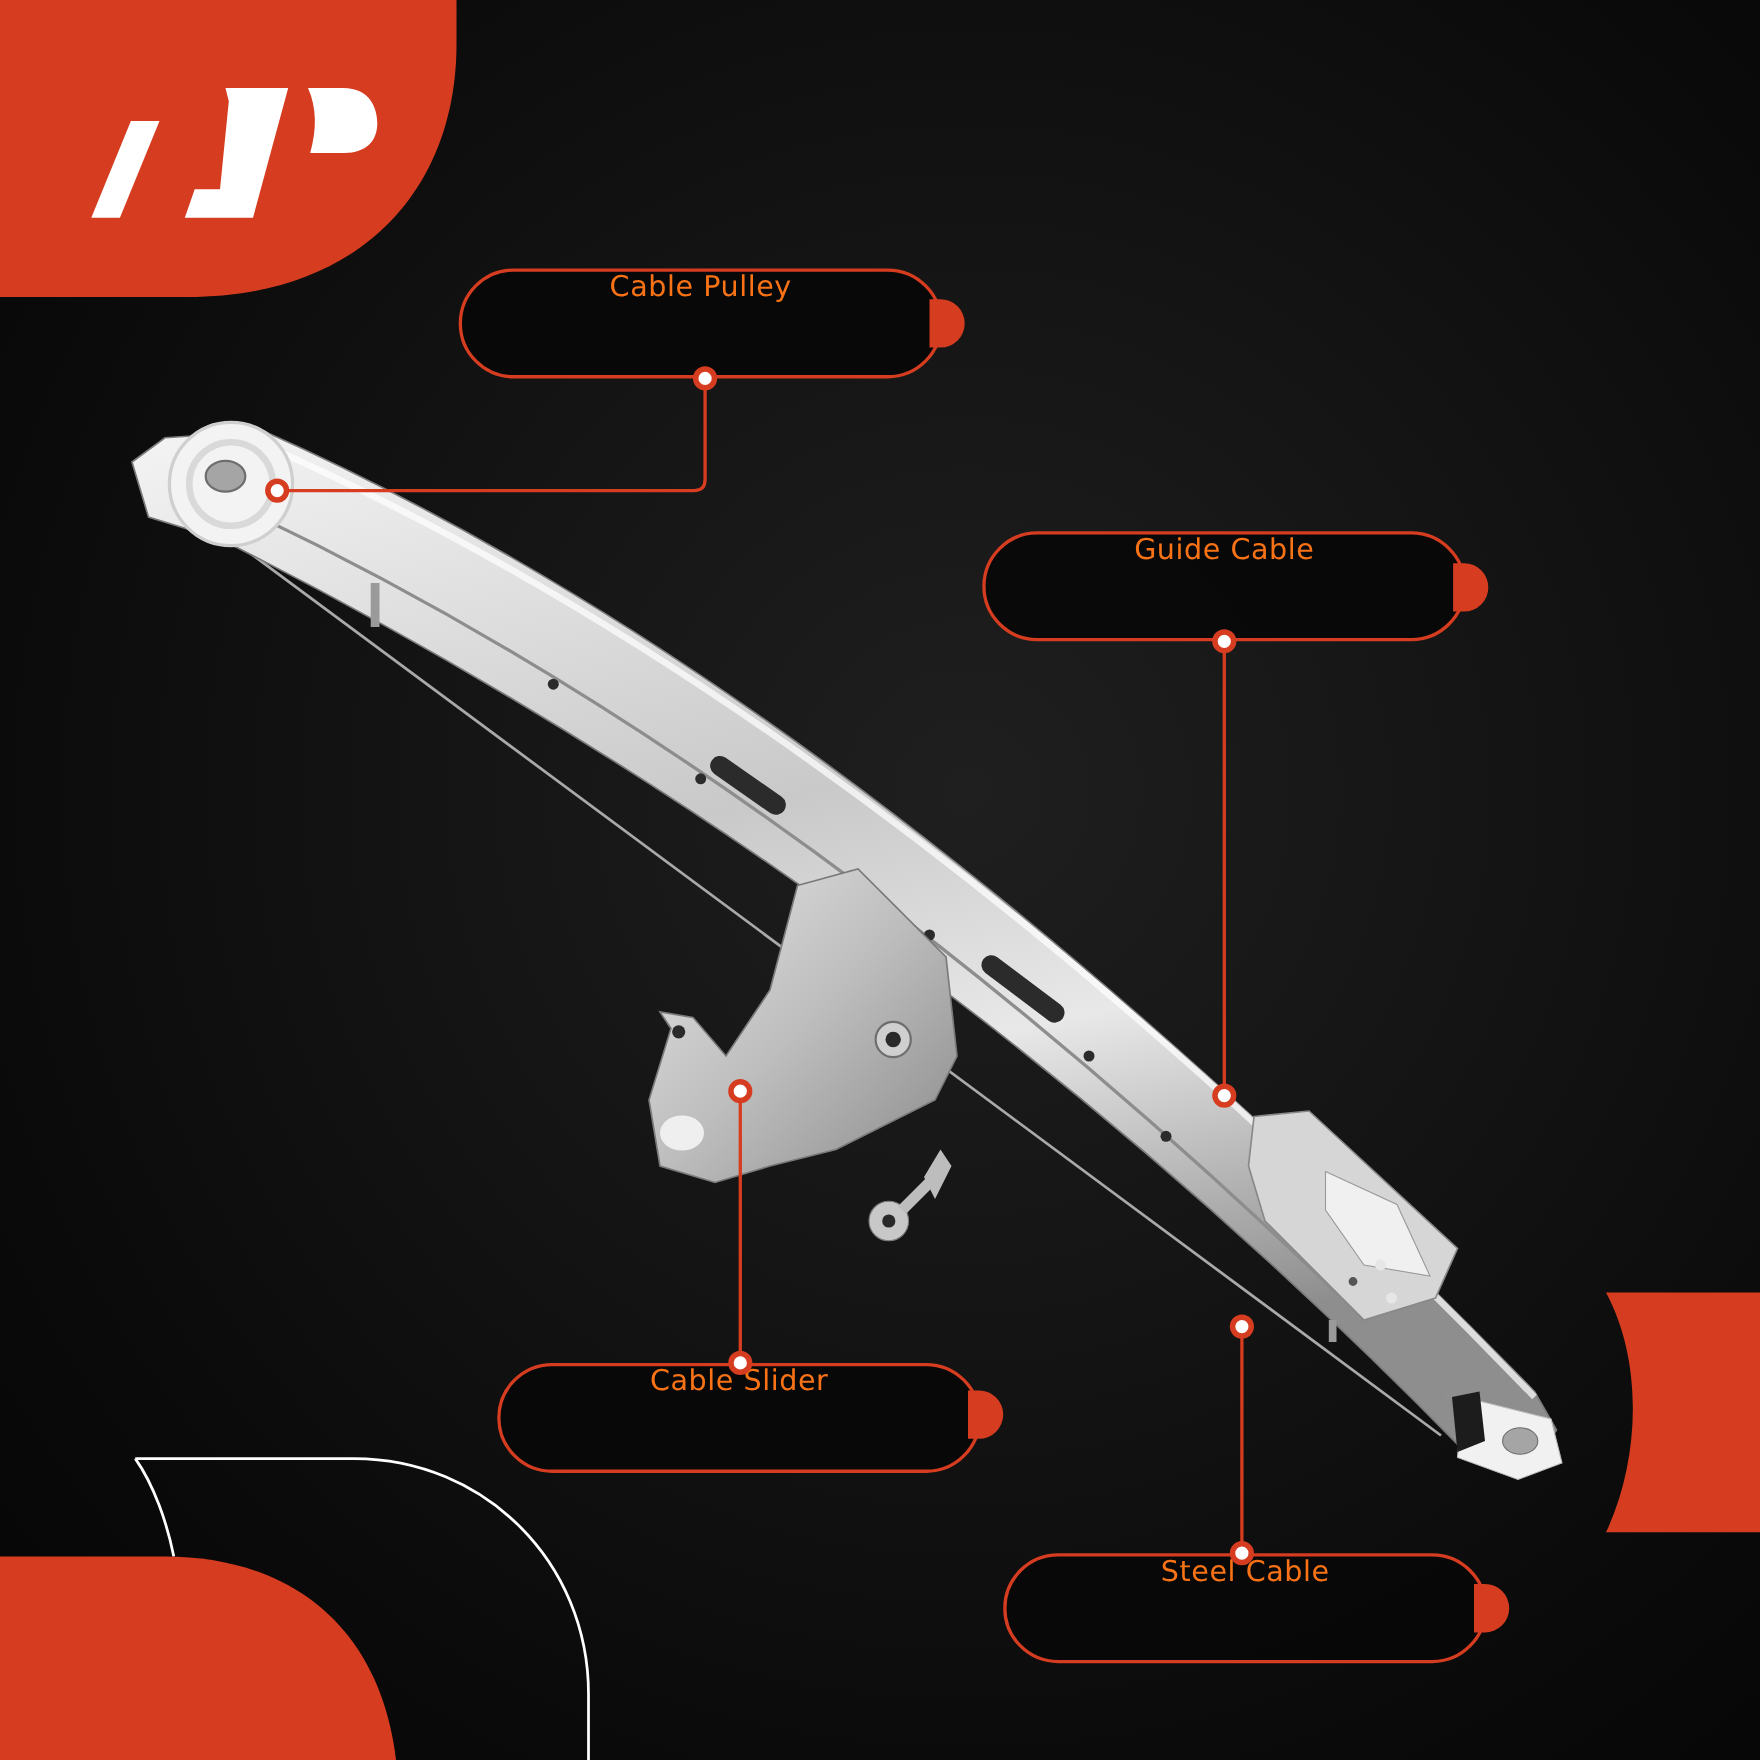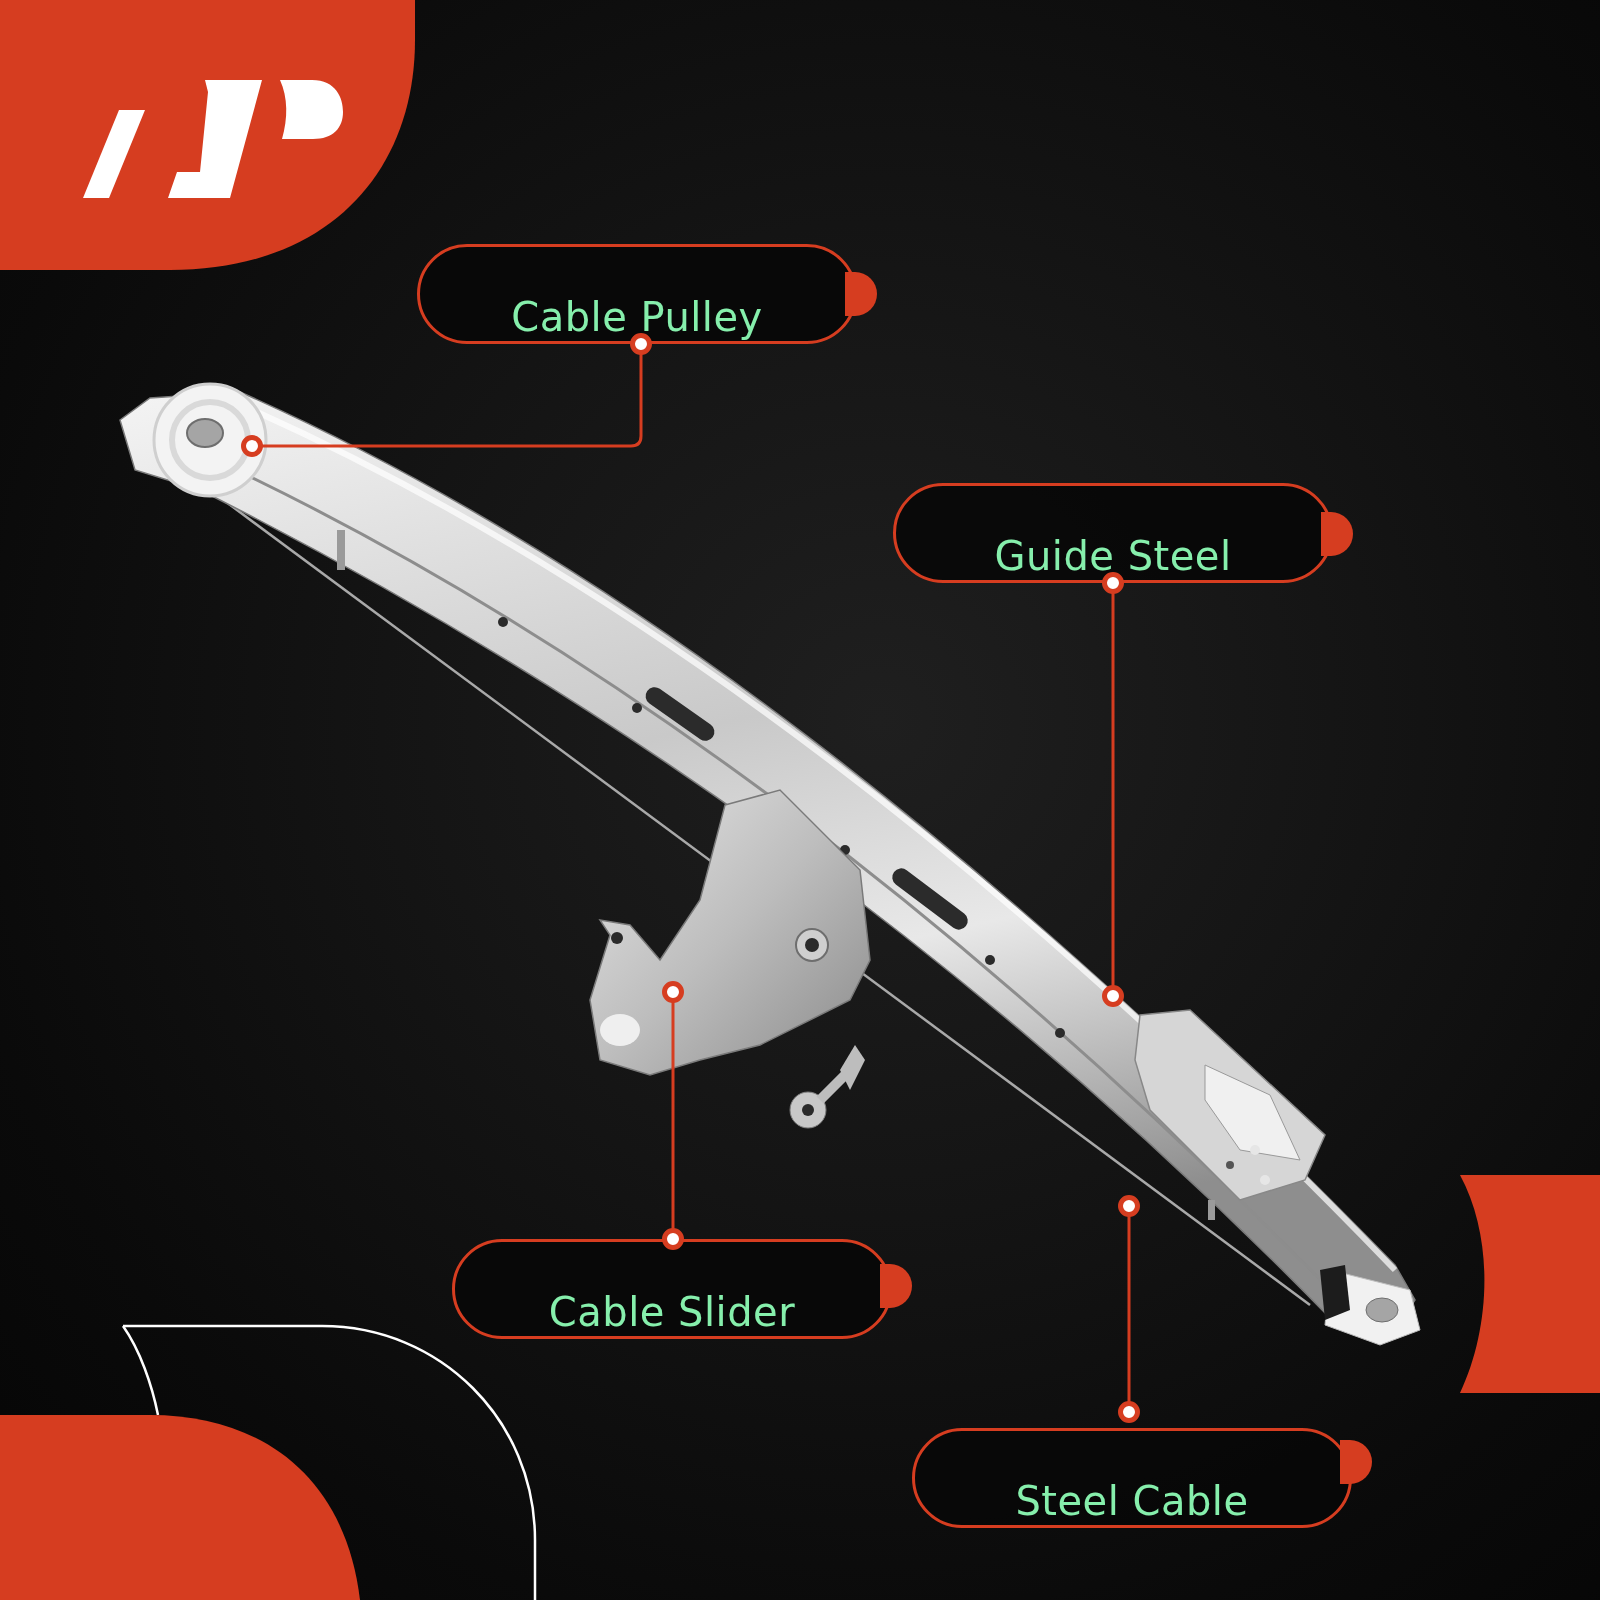--- a/index.html
+++ b/index.html
@@ -6,22 +6,22 @@
   body {
     width: 1600px; height: 1600px; overflow: hidden; position: relative;
     background: radial-gradient(ellipse at 55% 45%, #1f1f1f 0%, #141414 40%, #0a0a0a 75%, #050505 100%);
     font-family: "DejaVu Sans", sans-serif;
   }
   .layer { position: absolute; left: 0; top: 0; width: 1600px; height: 1600px; }
   .callout {
     position: absolute; box-sizing: border-box;
     border: 3px solid #d63d20; border-radius: 50px;
     background: rgba(8,8,8,0.92);
-    display: flex; align-items: flex-end; justify-content: center;
-    color: #86efac; font-size: 40px; letter-spacing: 0.5px;
+    display: flex; align-items: flex-start; justify-content: center;
+    color: #f97316; font-size: 26px; letter-spacing: 0.5px;
     font-family: "DejaVu Sans", sans-serif; font-weight: 400;
   }
   .callout .label { position: relative; top: -1px; }
   .tab {
     position: absolute; width: 32px; height: 44px;
     background: #d63d20; border-radius: 0 22px 22px 0;
   }
   .tab::before {
     content: ""; position: absolute; left: -6px; top: 0; width: 12px; height: 44px;
     background: transparent; border-radius: 0 50% 50% 0;
@@ -129,30 +129,30 @@
   <path d="M673 992 V1239" stroke="#d63d20" stroke-width="3" fill="none"></path>
   <path d="M1129 1206 V1412" stroke="#d63d20" stroke-width="3" fill="none"></path>
 </svg>
 
 <div class="callout" style="left:417px; top:244px; width:440px; height:100px;">
   <span class="label">Cable Pulley</span>
 </div>
 <div class="tab" style="left:845px; top:272px;"></div>
 
 <div class="callout" style="left:893px; top:483px; width:440px; height:100px;">
-  <span class="label">Guide Steel</span>
+  <span class="label">Guide Cable</span>
 </div>
 <div class="tab" style="left:1321px; top:512px;"></div>
 
 <div class="callout" style="left:452px; top:1239px; width:440px; height:100px;">
   <span class="label">Cable Slider</span>
 </div>
 <div class="tab" style="left:880px; top:1264px;"></div>
 
-<div class="callout" style="left:912px; top:1412px; width:440px; height:100px;margin-top:16px;">
+<div class="callout" style="left:912px; top:1412px; width:440px; height:100px;">
   <span class="label">Steel Cable</span>
 </div>
 <div class="tab" style="left:1340px; top:1440px;"></div>
 
 <div class="dot" style="left:641px; top:344px;"></div>
 <div class="dot" style="left:252px; top:446px;"></div>
 <div class="dot" style="left:1113px; top:583px;"></div>
 <div class="dot" style="left:1113px; top:996px;"></div>
 <div class="dot" style="left:673px; top:992px;"></div>
 <div class="dot" style="left:673px; top:1239px;"></div>

